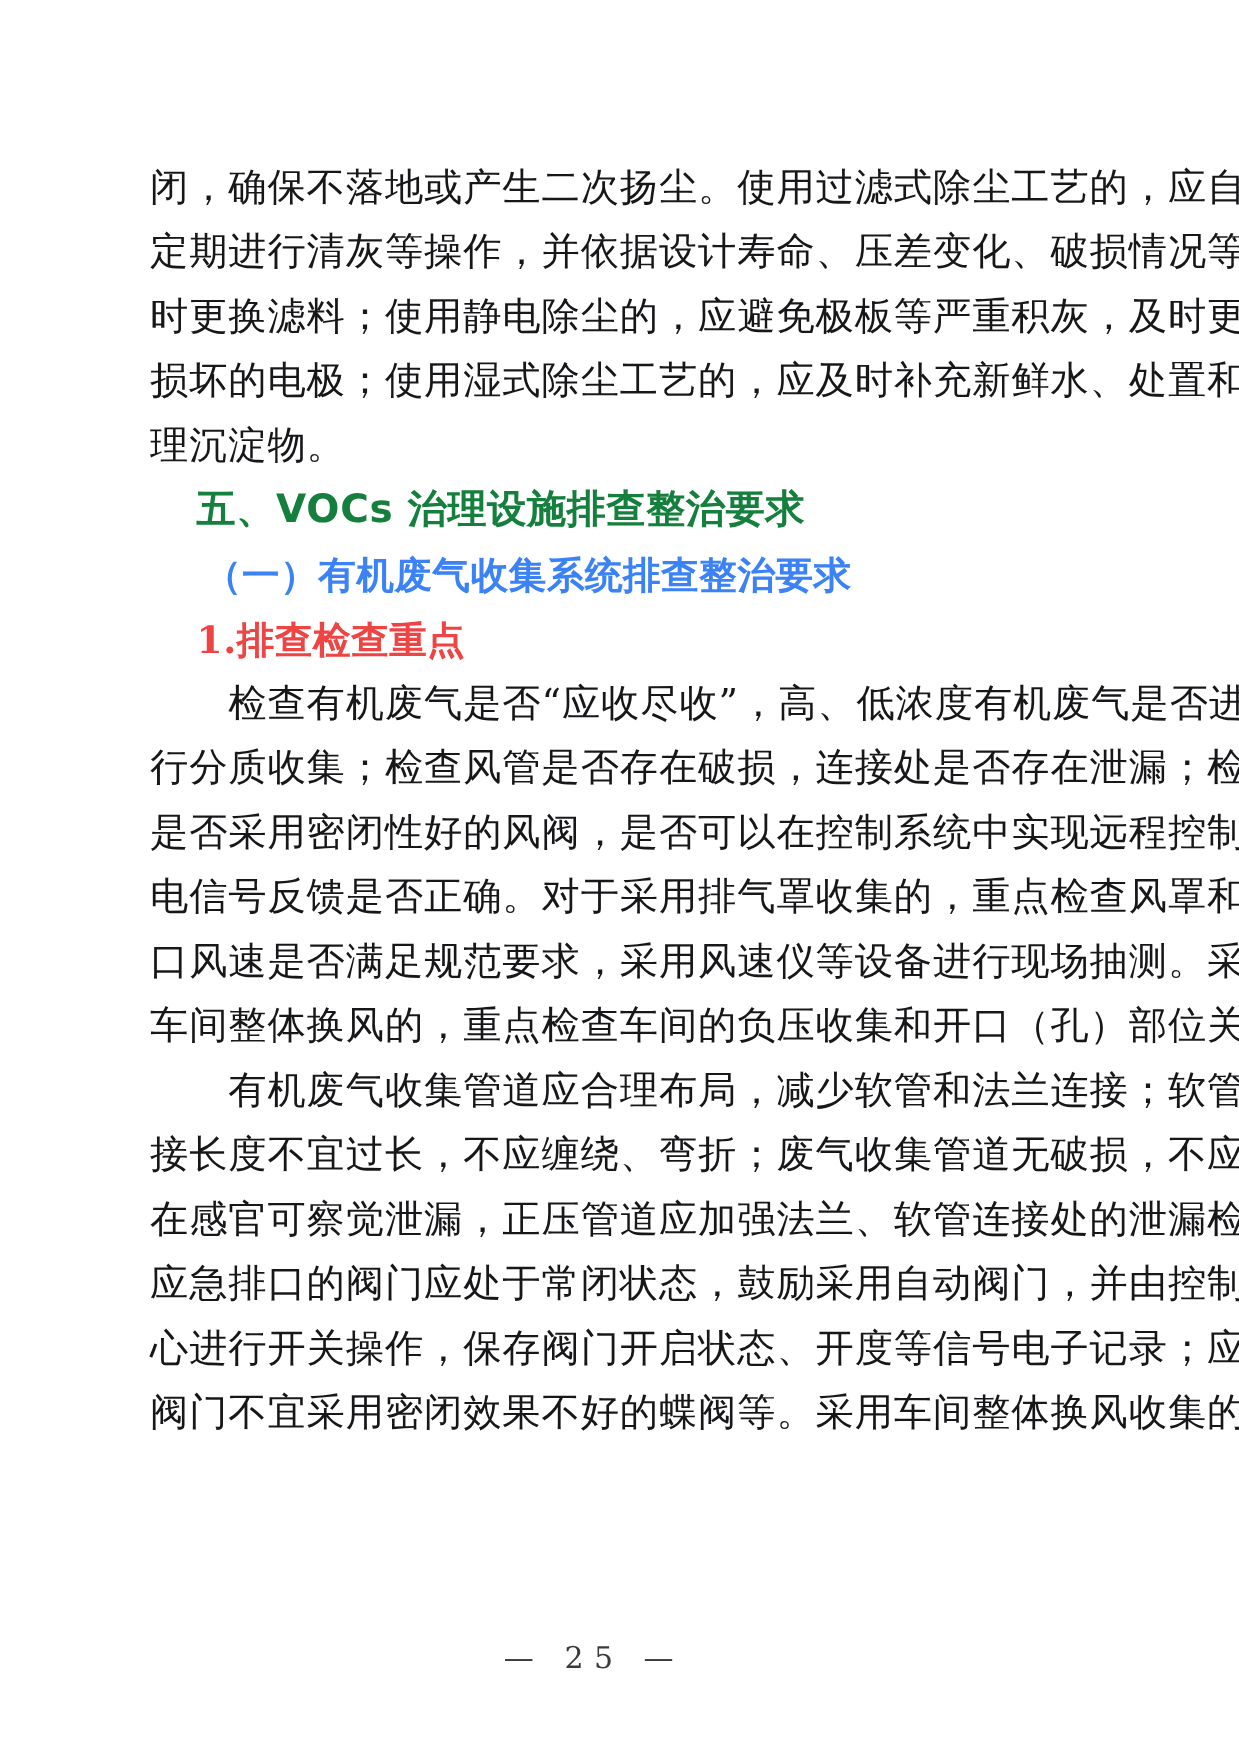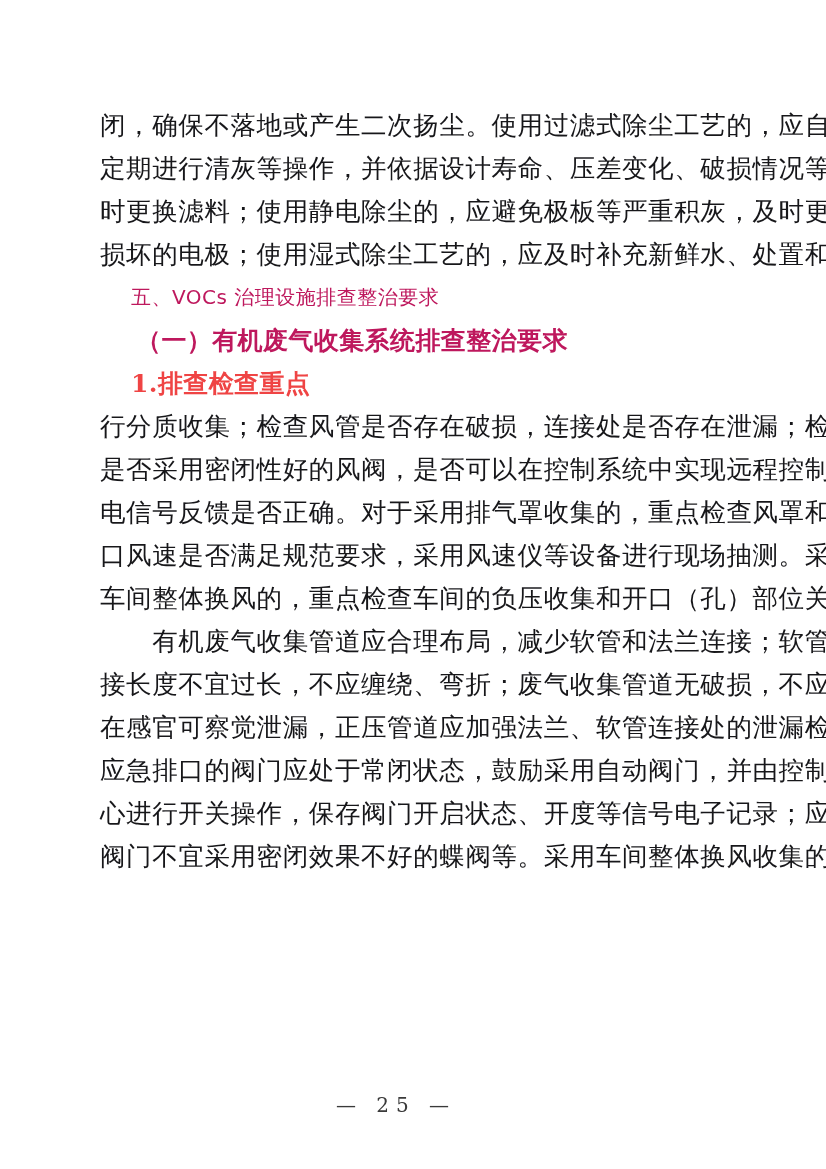--- a/index.html
+++ b/index.html
@@ -48,38 +48,38 @@
     text-align-last: justify;
     font-weight: 400;
   }
   .body-line.last {
     text-align-last: left;
   }
 
   
   .h-sec {
     font-family: "DejaVu Sans", "Liberation Sans", sans-serif;
-    font-weight: 400;
-    font-size: 20px;
+    font-weight: 700;
+    font-size: 26px;
     line-height: 43px;
     height: 43px;
     letter-spacing: 0.5px;
     padding-left: 31px;
-    color: #be185d;
+    color: #15803d;
     white-space: pre;
   }
   .h-sub {
     font-family: "DejaVu Serif", "Liberation Serif", serif;
     font-weight: 700;
     font-size: 25px;
     line-height: 43px;
     height: 43px;
     letter-spacing: 0.4px;
     padding-left: 36px;
-    color: #be185d;
+    color: #3b82f6;
     white-space: pre;
   }
   .h-item {
     font-family: "DejaVu Serif", "Liberation Serif", serif;
     font-weight: 700;
     font-size: 25px;
     line-height: 43px;
     height: 43px;
     letter-spacing: 0.4px;
     padding-left: 31px;
@@ -110,29 +110,31 @@
 
 <div id="page">
 
   <div id="content">
 
     <div>
       <div class="line body-line">闭，确保不落地或产生二次扬尘。使用过滤式除尘工艺的，应自动、</div>
       <div class="line body-line">定期进行清灰等操作，并依据设计寿命、压差变化、破损情况等及</div>
       <div class="line body-line">时更换滤料；使用静电除尘的，应避免极板等严重积灰，及时更换</div>
       <div class="line body-line">损坏的电极；使用湿式除尘工艺的，应及时补充新鲜水、处置和清</div>
+      <div class="line body-line last">理沉淀物。</div>
     </div>
 
     <div class="line h-sec">五、VOCs 治理设施排查整治要求</div>
 
     <div class="line h-sub">（一）有机废气收集系统排查整治要求</div>
 
     <div class="line h-item">1.排查检查重点</div>
 
     <div>
+      <div class="line body-line">　　检查有机废气是否“应收尽收”，高、低浓度有机废气是否进</div>
       <div class="line body-line">行分质收集；检查风管是否存在破损，连接处是否存在泄漏；检查</div>
       <div class="line body-line">是否采用密闭性好的风阀，是否可以在控制系统中实现远程控制，</div>
       <div class="line body-line">电信号反馈是否正确。对于采用排气罩收集的，重点检查风罩和开</div>
       <div class="line body-line">口风速是否满足规范要求，采用风速仪等设备进行现场抽测。采用</div>
       <div class="line body-line">车间整体换风的，重点检查车间的负压收集和开口（孔）部位关闭</div>
     </div>
 
 
     <div>
       <div class="line body-line">　　有机废气收集管道应合理布局，减少软管和法兰连接；软管连</div>

